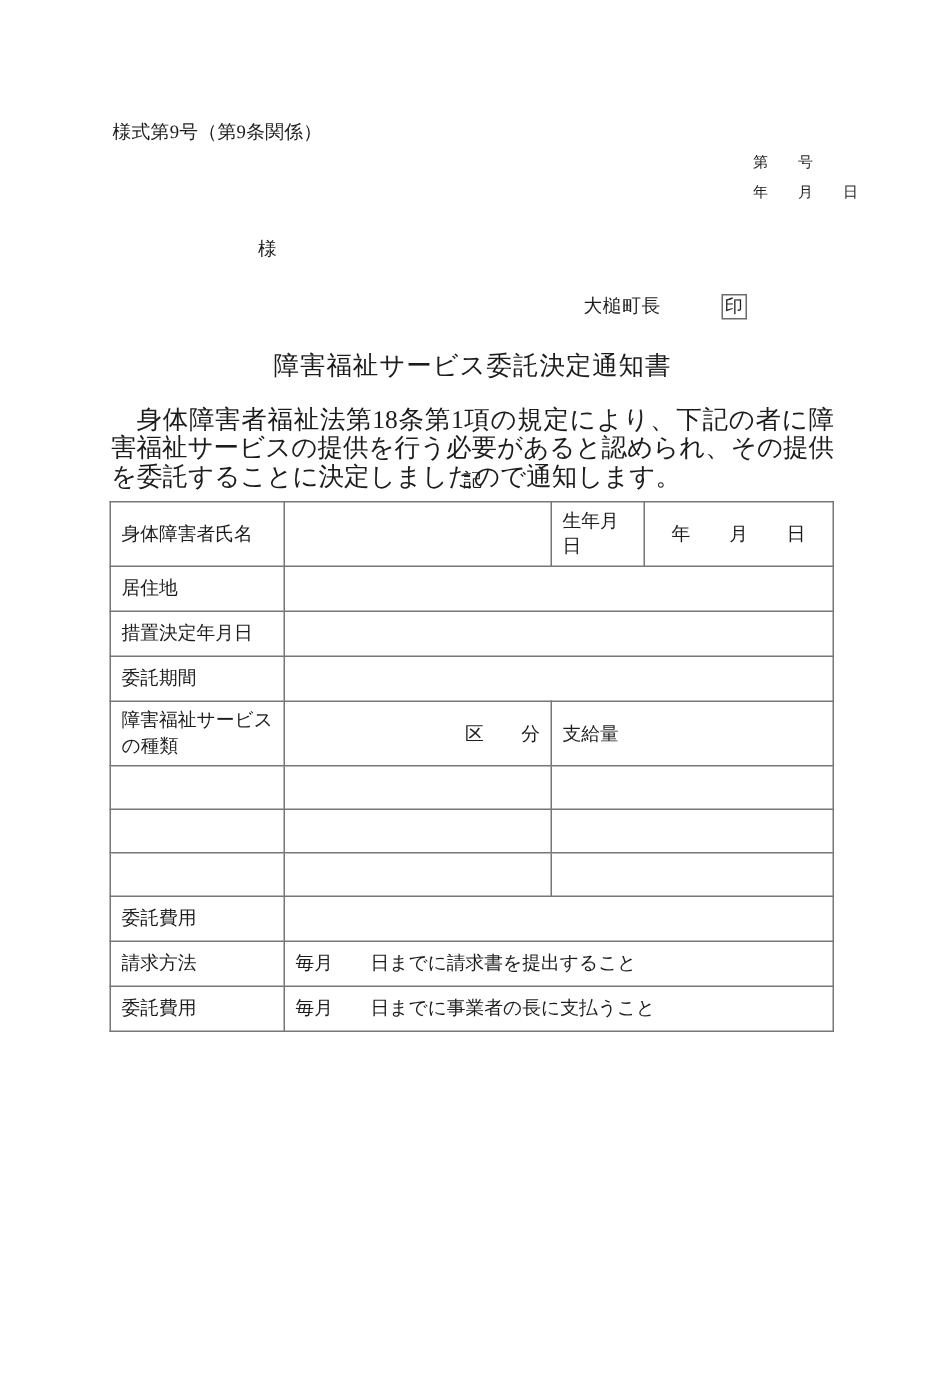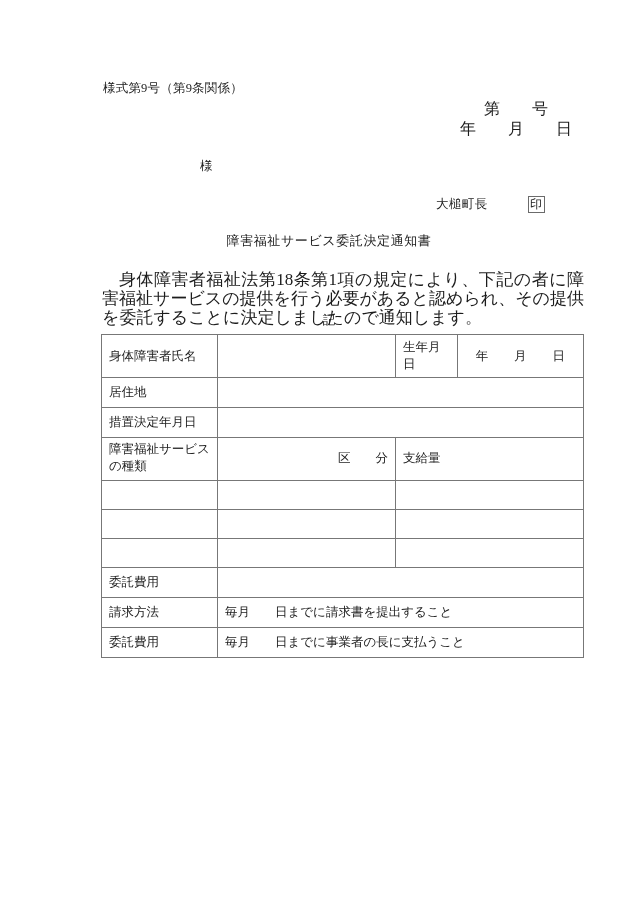--- a/index.html
+++ b/index.html
@@ -13,54 +13,53 @@
     position: relative;
     font-family: "Liberation Serif", "DejaVu Serif", serif;
     color: #1c1c1c;
     overflow: hidden;
   }
 
   .page {
     position: absolute;
     inset: 0;
     padding: 0;
-    margin-left: 28px;
   }
 
   
   .form-no {
     position: absolute;
     left: 75px;
     top: 80px;
     font-size: 12.5px;
     letter-spacing: .2px;
     white-space: nowrap;
   }
 
   .doc-meta {
     position: absolute;
     right: 58px;
     top: 99px;
-    text-align: center;
-    font-size: 16px;
+    text-align: left;
+    font-size: 10px;
     line-height: 20px;
   }
   .doc-meta div { white-space: pre; }
 
   .addressee {
     position: absolute;
     left: 172px;
     top: 158px;
     font-size: 12.5px;
     white-space: pre;
   }
 
   .issuer {
     position: absolute;
-    left: 408px;
+    left: 389px;
     top: 196px;
     font-size: 12.5px;
     display: flex;
     white-space: pre;
   }
   .issuer .issuer-name { letter-spacing: .4px; }
   .seal-box {
     display: inline-block;
     margin-left: 40px;
     border: 1px solid #6b6b6b;
@@ -71,21 +70,21 @@
     font-size: 12px;
     box-sizing: border-box;
   }
 
   .doc-title {
     position: absolute;
     left: 0;
     right: 0;
     top: 232px;
     text-align: center;
-    font-size: 13px;
+    font-size: 17px;
     letter-spacing: .6px;
   }
 
   .body-text {
     position: absolute;
     left: 74px;
     top: 270px;
     width: 482px;
     font-size: 17px;
     line-height: 19px;
@@ -119,21 +118,21 @@
     vertical-align: middle;
     line-height: 17px;
     background: #ffffff;
   }
   .c-label  { width: 116px; }
   .c-mid    { width: 178px; }
   .c-dob-l  { width: 62px; }
   .c-dob-v  { width: 126px; }
 
   .row-h   { height: 30px; }
-  .row-tall{ height: 34px; font-family: Liberation Mono, monospace; }
+  .row-tall{ height: 34px; }
   .row-blank { height: 29px; }
   .row-other { height: 78px; }
 
   .cell-center { text-align: right; }
   .dob-value { text-align: center; white-space: pre; letter-spacing: .3px; }
   .label-2line { line-height: 15px; }
   .other-label { vertical-align: middle; }
   .other-body {
     vertical-align: bottom;
     padding-bottom: 6px;
@@ -183,20 +182,24 @@
         <td class="dob-value">年　　月　　日</td>
       </tr>
       <tr class="row-h">
         <td>居住地</td>
         <td colspan="3"></td>
       </tr>
       <tr class="row-h">
         <td>措置決定年月日</td>
         <td colspan="3"></td>
       </tr>
+      <tr class="row-h">
+        <td>委託期間</td>
+        <td colspan="3"></td>
+      </tr>
 
       <tr class="row-tall">
         <td class="label-2line">
           <span>障害福祉サービス</span><br>
           <span>の種類</span>
         </td>
         <td class="cell-center nowrap">区　　分</td>
         <td colspan="2">支給量</td>
       </tr>
 

